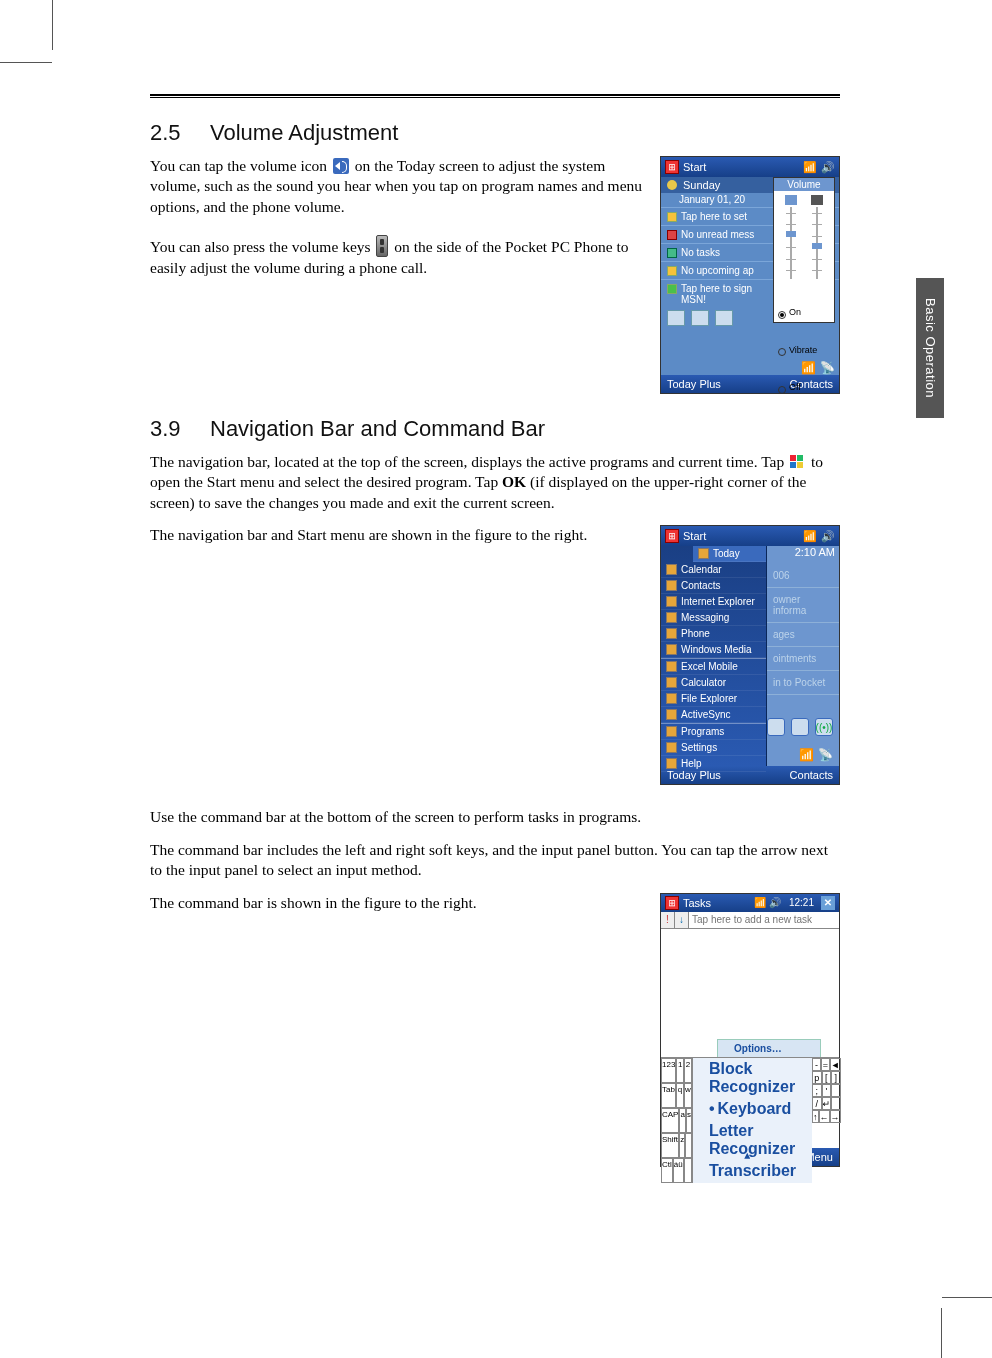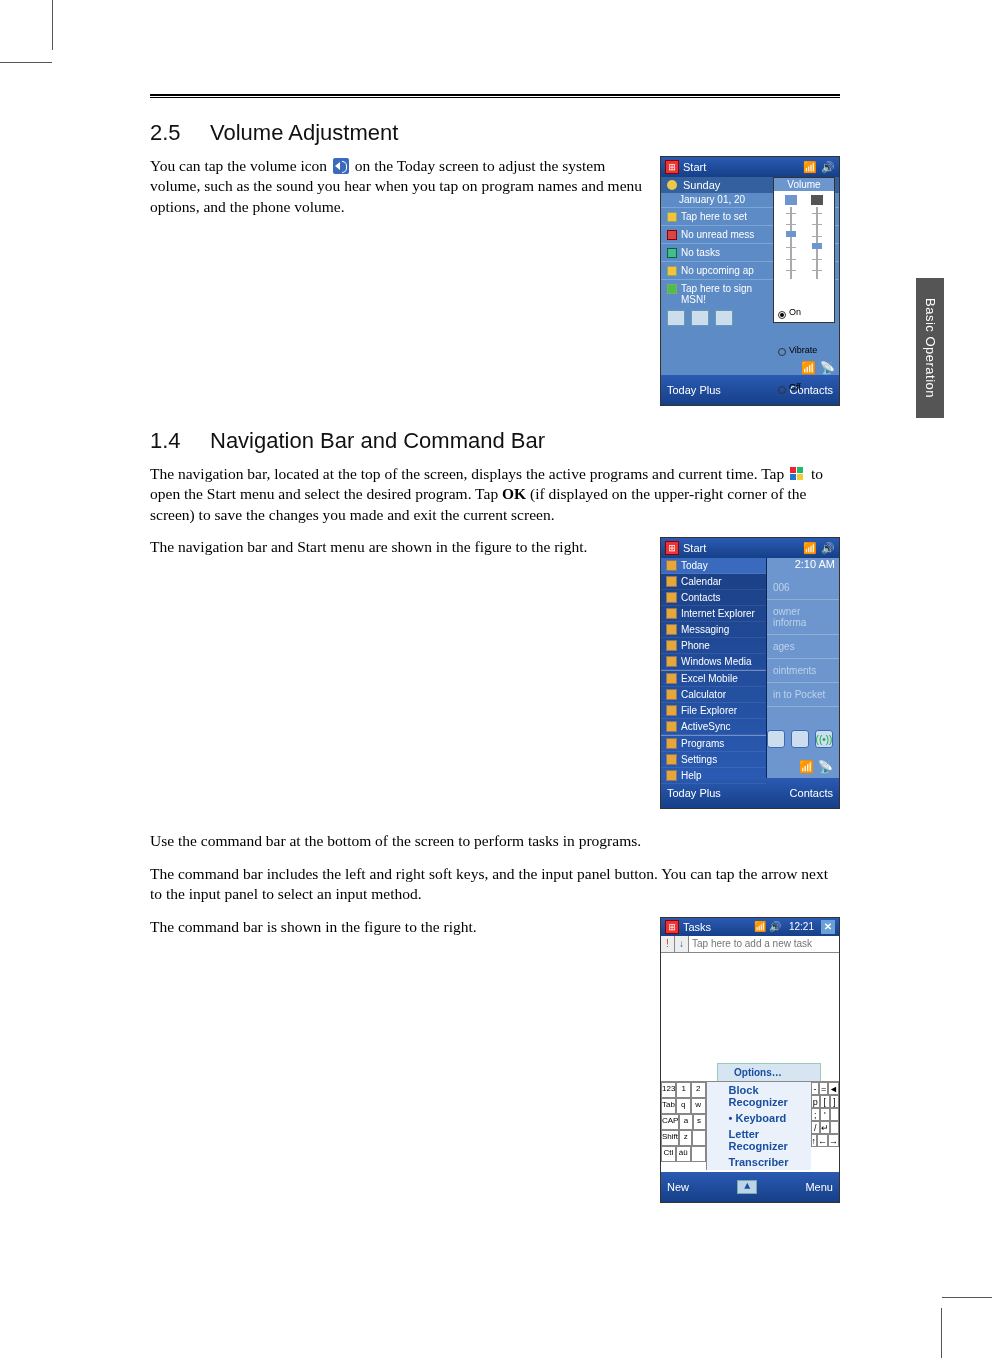--- a/index.html
+++ b/index.html
@@ -98,21 +98,21 @@
     padding: 0 4px; gap: 4px; font-size: 11px;
   }
   .ppc .bar-top .flag {
     width: 14px; height: 14px; background: #e33; border: 1px solid #800;
     display: inline-flex; align-items: center; justify-content: center;
     font-size: 9px;
   }
   .ppc .bar-top .title { flex: 1; }
   .ppc .bar-bottom {
     display: flex; justify-content: space-between; align-items: center;
-    height: 30px; background: linear-gradient(#2a5ab2,#163f88);
+    height: 18px; background: linear-gradient(#2a5ab2,#163f88);
     padding: 0 6px; font-size: 11px;
   }
   .ppc .body { position: relative; }
 
   
   .f1 .body { height: 198px; background: #5c8bc6; }
   .f1 .dateline { background: #35609f; color:#fff; font-size:11px; padding:2px 6px; display:flex; gap:6px; align-items:center;}
   .f1 .dateline .clock{width:10px;height:10px;background:#e9c84a;border-radius:50%;}
   .f1 .date2 { color:#fff; font-size:10px; padding:1px 6px 2px 18px; }
   .f1 .trow { display:flex;align-items:center;gap:4px;color:#fff;font-size:10px;
@@ -139,21 +139,21 @@
   .vol-pop .radios div{display:flex;align-items:flex-end;gap:3px;line-height:1.3;margin-top:26px;}
   .vol-pop .r{width:8px;height:8px;border:1px solid #333;border-radius:50%;display:inline-block;}
   .vol-pop .r.on::after{content:"";display:block;width:4px;height:4px;margin:1px;background:#000;border-radius:50%;}
 
   
   .f2 .body{height:220px;background:#6d96cf;display:flex;}
   .f2 .menu{width:106px;background:linear-gradient(#1a3f84,#2a5ab2);border-right:1px solid #0a275a;}
   .f2 .menu .mi{display:flex;align-items:center;gap:4px;color:#fff;font-size:10px;
                padding:2px 5px;border-bottom:1px solid rgba(255,255,255,.08);}
   .f2 .menu .mi .mic{width:11px;height:11px;background:#e6a63a;border:1px solid #876;}
-  .f2 .menu .mi.today{background:#3a6abd;}
+  .f2 .menu .mi.today{background:#3a6abd;margin-left:32px;}
   .f2 .menu .sep{height:1px;background:rgba(255,255,255,.35);}
   .f2 .rside{flex:1;position:relative;}
   .f2 .rtime{position:absolute;top:0;right:4px;color:#fff;font-size:11px;}
   .f2 .rrow{color:#bcd3ea;font-size:10px;padding:6px 6px;border-bottom:1px solid #8db0d8;}
   .f2 .ricons{position:absolute;bottom:30px;right:6px;display:flex;gap:6px;}
   .f2 .ricons .ri{width:18px;height:18px;border:1px solid #3a6abd;background:#cde;border-radius:3px;}
   .f2 .rsig{position:absolute;bottom:4px;right:6px;color:#fff;font-size:12px;}
 
   
   .f3 { width:180px; }
@@ -163,23 +163,23 @@
                   align-items:center;justify-content:center;font-weight:bold;color:#fff;font-size:10px;}
   .f3 .filters{display:flex;border-bottom:1px solid #888;}
   .f3 .filters .fb{width:14px;height:16px;border-right:1px solid #888;background:#eee;color:#c33;
                    display:flex;align-items:center;justify-content:center;font-size:10px;}
   .f3 .filters input{flex:1;border:0;font-size:10px;padding:2px 3px;background:#fff;color:#333;}
   .f3 .blank{height:110px;}
   .f3 .opt{background:#d7e5f3;color:#1a4fa0;font-size:10px;font-weight:bold;padding:3px 16px;margin-left:56px;margin-right:18px;border:1px solid #9cb;border-bottom:none;}
   .f3 .sip{display:flex;border-top:1px solid #888;}
   .f3 .kb{width:56px;border-right:1px solid #888;}
   .f3 .kb .krow{display:flex;}
-  .f3 .kb .kc{flex:1;border:1px solid #888;font-size:8px;text-align:center;line-height:12px;height:16px;background:#fff;}
+  .f3 .kb .kc{flex:1;border:1px solid #888;font-size:8px;text-align:center;line-height:12px;height:25px;background:#fff;}
   .f3 .sip .siplist{flex:1;background:#eaf1fa;}
-  .f3 .sip .siplist .si{color:#1a4fa0;font-size:11px;font-weight:bold;padding:2px 22px;}
+  .f3 .sip .siplist .si{color:#1a4fa0;font-size:16px;font-weight:bold;padding:2px 16px;}
   .f3 .sip .siplist .si.sel::before{content:"•";color:#1a4fa0;margin-right:3px;}
   .f3 .sip .arrblk{width:34px;}
   .f3 .sip .arrblk .arow{display:flex;}
   .f3 .sip .arrblk .ac{flex:1;border:1px solid #888;height:13px;font-size:9px;text-align:center;line-height:12px;}
   .f3 .bar-bottom .mid{width:20px;height:14px;background:#bcd3ea;border:1px solid #7aa;}
   .f3 .bar-bottom .mid .up{display:block;width:6px;height:6px;margin:2px auto;background:#1a4fa0;clip-path:polygon(50% 0,100% 100%,0 100%);}
 
   
   .inline-speaker{
     display:inline-block;width:16px;height:16px;vertical-align:-3px;
@@ -231,20 +231,23 @@
     <div class="rule-double"></div>
 
     <h2 class="section">
       <span class="num">2.5</span><span>Volume Adjustment</span>
     </h2>
 
     <div class="two-col">
       <div class="txt">
         <p class="body">
           <span>You can tap the volume icon </span><span class="inline-speaker"></span><span> on the Today screen to adjust the system volume, such as the sound you hear when you tap on program names and menu options, and the phone volume.</span>
+        </p>
+        <p class="body" style="margin-top:18px">
+          <span>You can also press the volume keys </span><span class="inline-volkey"></span><span> on the side of the Pocket PC Phone to easily adjust the volume during a phone call.</span>
         </p>
       </div>
       <div class="figwrap">
 
         <div class="ppc f1">
           <div class="bar-top">
             <span class="flag">⊞</span>
             <span class="title">Start</span>
             <span>📶</span>
             <span>🔊</span>
@@ -331,21 +334,21 @@
           </div>
           <div class="bar-bottom">
             <span>Today Plus</span>
             <span>Contacts</span>
           </div>
         </div>
       </div>
     </div>
 
     <h2 class="section" style="margin-top:14px">
-      <span class="num">1.4</span><span>Navigation Bar and Command Bar</span>
+      <span class="num">3.9</span><span>Navigation Bar and Command Bar</span>
     </h2>
 
     <p class="body">
       <span>The navigation bar, located at the top of the screen, displays the active programs and current time. Tap </span><span class="inline-winflag"><span class="q1"></span><span class="q2"></span><span class="q3"></span><span class="q4"></span></span><span> to open the Start menu and select the desired program. Tap </span><b>OK</b><span> (if displayed on the upper-right corner of the screen) to save the changes you made and exit the current screen.</span>
     </p>
 
     <div class="two-col">
       <div class="txt">
         <p class="body">The navigation bar and Start menu are shown in the figure to the right.</p>
       </div>

